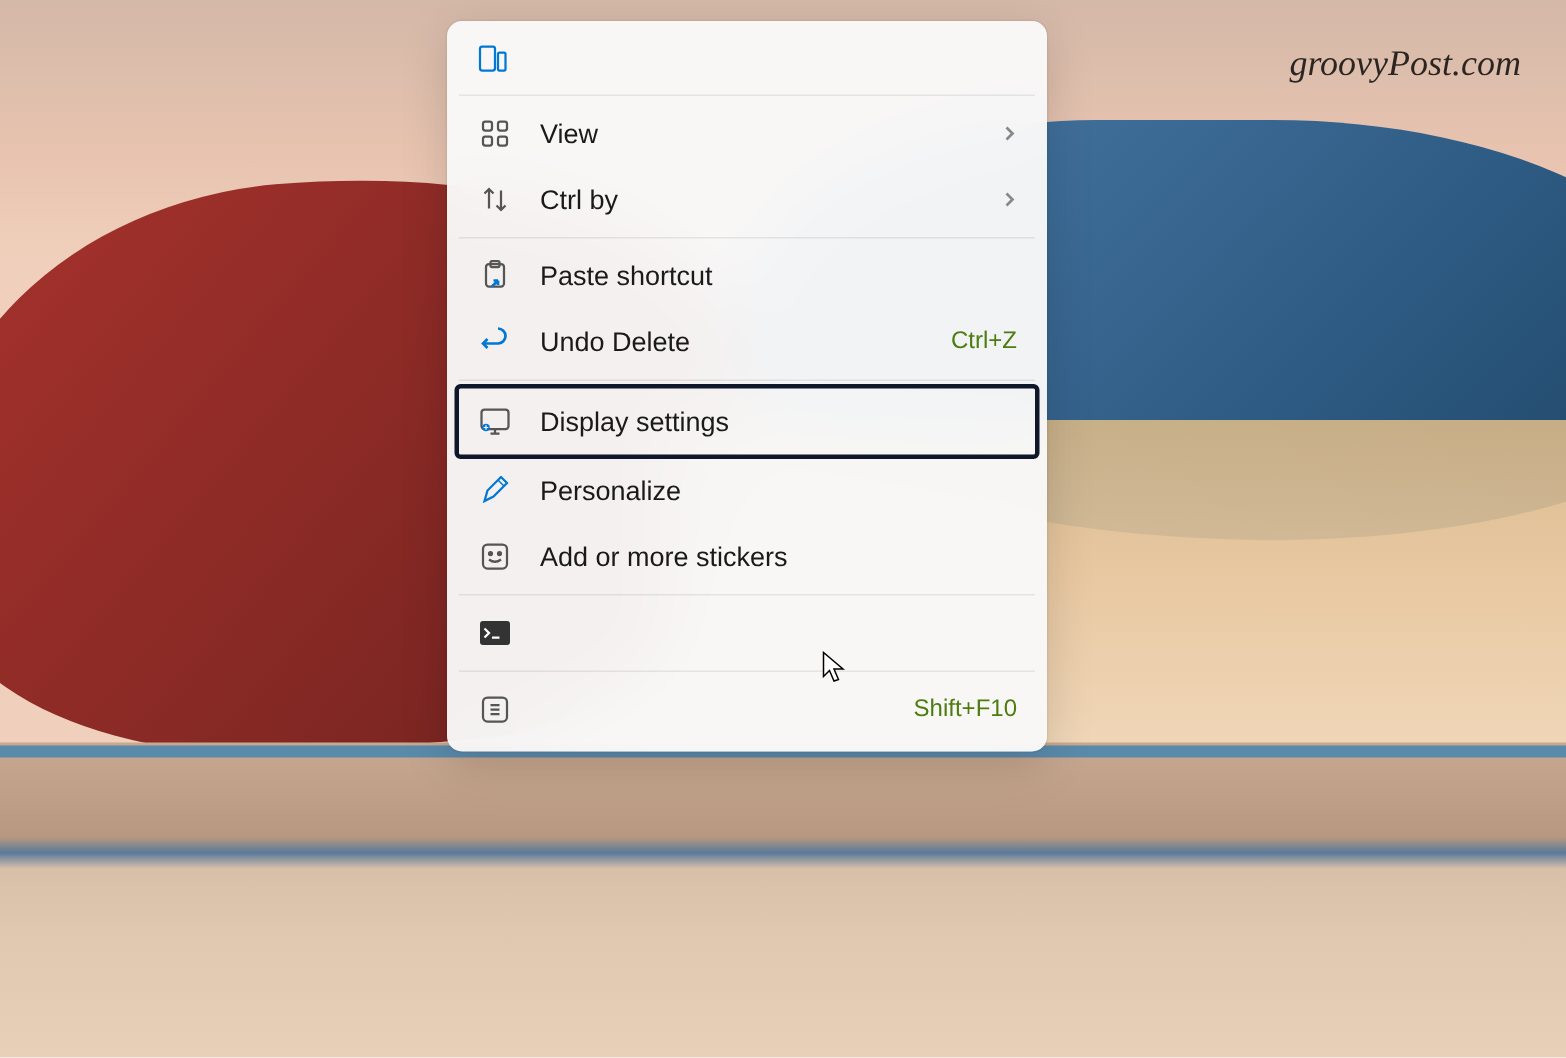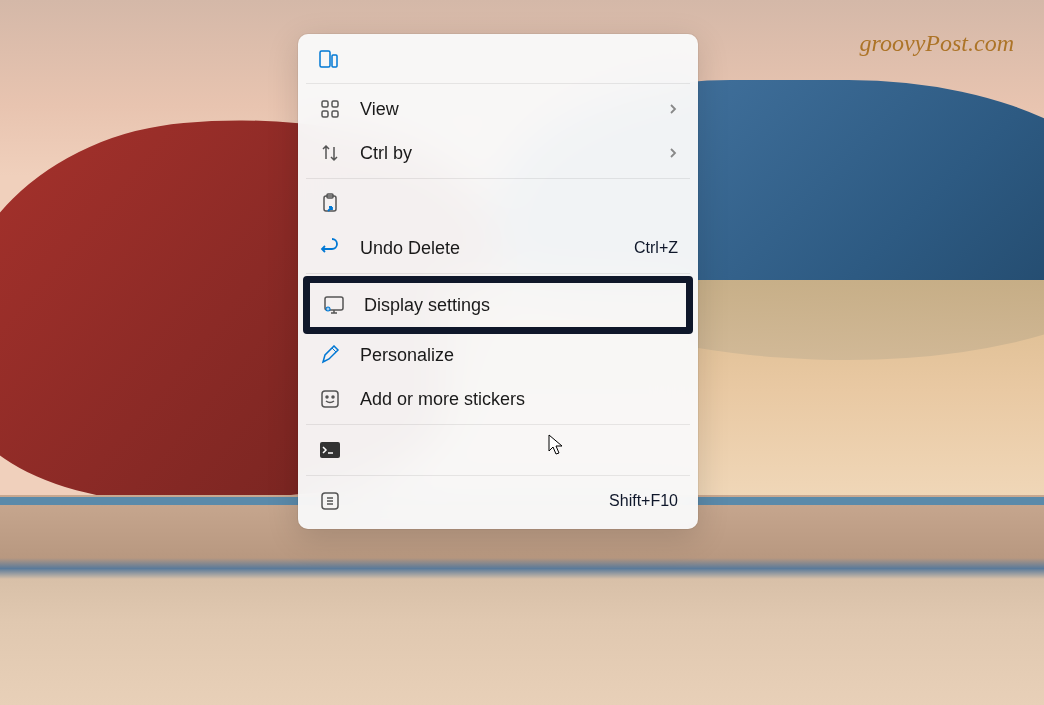--- a/index.html
+++ b/index.html
@@ -69,30 +69,30 @@
       bottom: 200px;
       left: 0;
       right: 0;
       height: 8px;
       background: #5a8aaa;
     }
     .watermark {
       position: absolute;
       top: 30px;
       right: 30px;
-      color: #a16207;
+      color: #000000;
       font-size: 24px;
       font-family: Georgia, serif;
       font-style: italic;
       opacity: 0.8;
     }
     .context-menu {
       position: absolute;
       left: 298px;
-      top: 34px;
+      top: 14px;
       width: 400px;
       background: rgba(249, 249, 249, 0.96);
       backdrop-filter: blur(20px);
       border-radius: 10px;
       box-shadow: 0 8px 32px rgba(0,0,0,0.15), 0 0 0 1px rgba(0,0,0,0.05);
       padding: 6px;
     }
     .menu-header {
       padding: 8px 12px;
     }
@@ -105,40 +105,40 @@
       display: flex;
       align-items: center;
       padding: 10px 14px;
       border-radius: 6px;
       cursor: default;
       font-size: 18px;
       color: #1a1a1a;
       position: relative;
     }
     .menu-item.highlighted {
-      border: 7px solid #0f172a;
+      border: 3px solid #0f172a;
       border-radius: 4px;
       margin: -1px;
       padding: 10px 12px;
       align-items: center;
     }
     .menu-icon {
       width: 24px;
       height: 24px;
       margin-right: 18px;
       display: flex;
       align-items: center;
       justify-content: center;
       flex-shrink: 0;
     }
     .menu-label {
       flex: 1;
     }
     .menu-shortcut {
-      color: #0f172a;
+      color: #4d7c0f;
       font-size: 16px;
       margin-left: auto;
     }
     .menu-chevron {
       color: #888;
       margin-left: auto;
       font-size: 14px;
     }
     .cursor {
       position: absolute;
@@ -213,20 +213,21 @@
   <div class="menu-divider"></div>
 
   <div class="menu-item">
     <span class="menu-icon">
       <svg width="20" height="22" viewBox="0 0 20 22" fill="none" stroke="#555" stroke-width="1.5">
         <rect x="4" y="3" width="12" height="15" rx="2"></rect>
         <rect x="7" y="1" width="6" height="4" rx="1"></rect>
         <path d="M8 18 L12 14 M12 14 L12 17 M12 14 L9 14" stroke="#0078d4" stroke-width="1.8"></path>
       </svg>
     </span>
+    <span class="menu-label">Paste shortcut</span>
   </div>
 
   <div class="menu-item">
     <span class="menu-icon">
       <svg width="20" height="20" viewBox="0 0 20 20" fill="none" stroke="#0078d4" stroke-width="1.8">
         <path d="M5 8 L2 11 L5 14"></path>
         <path d="M2 11 L12 11 A5 5 0 0 0 12 1"></path>
       </svg>
     </span>
     <span class="menu-label">Undo Delete</span>

